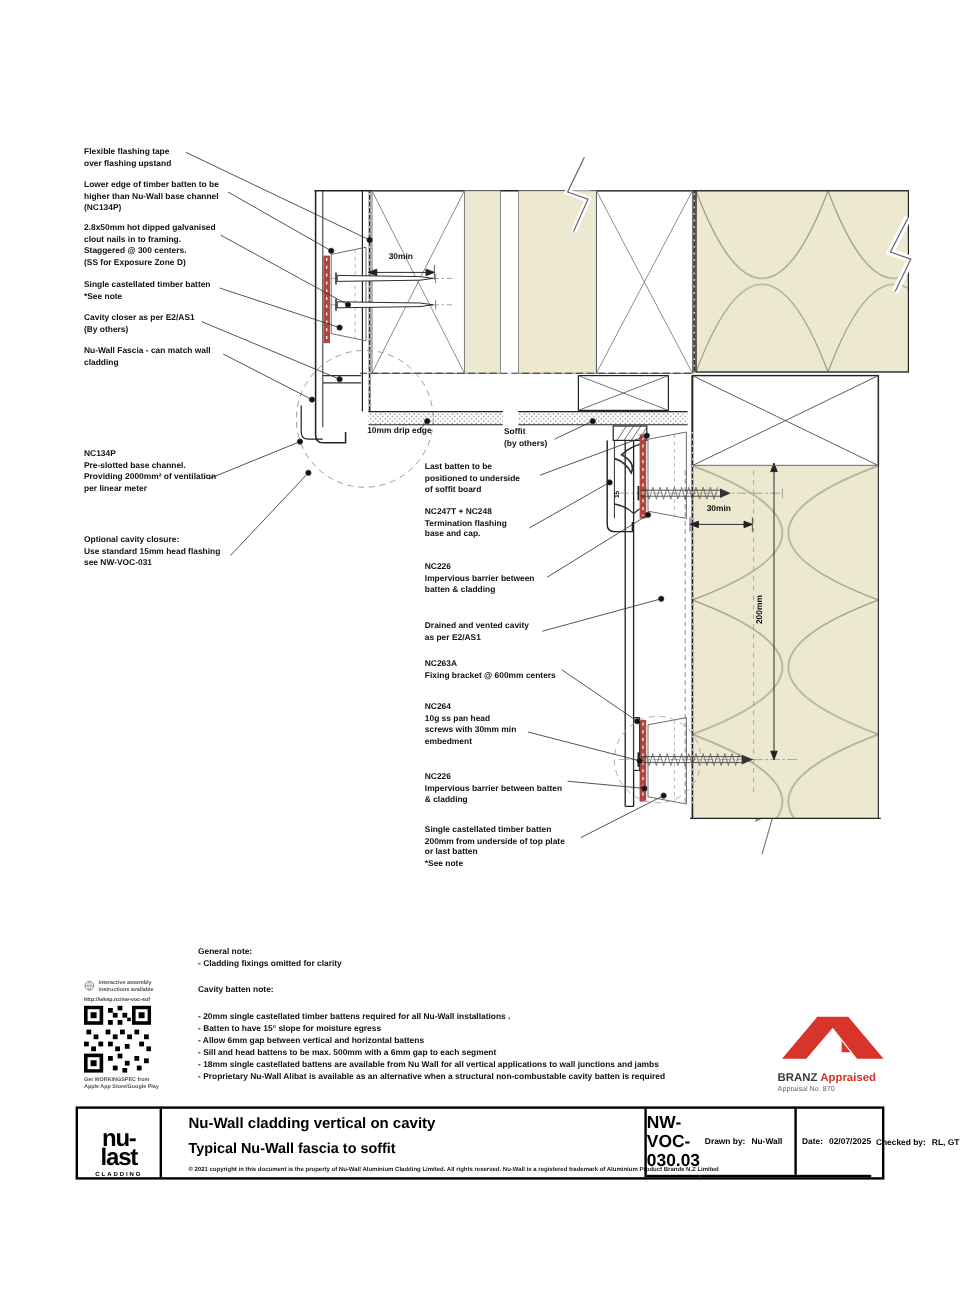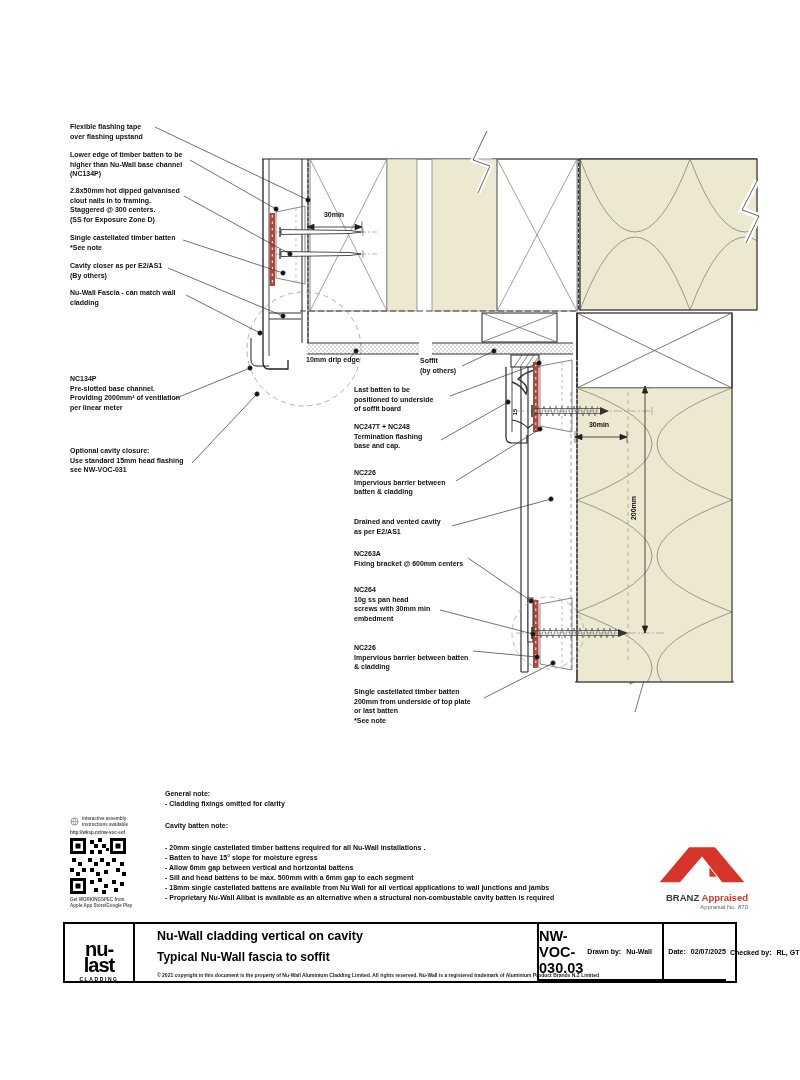--- a/index.html
+++ b/index.html
@@ -13,21 +13,21 @@
   .rot{transform:rotate(-90deg);transform-origin:left top;}
   .notes{position:absolute;left:165px;top:789px;width:500px;
          font:bold 7px/10px "Liberation Sans",sans-serif;color:#101010;}
   .notes .gap{margin-top:12px;}
   
   .qrblock{position:absolute;left:70px;top:816px;width:96px;font:bold 4.5px/5.5px "Liberation Sans",sans-serif;color:#555;}
   .qrtag{display:flex;align-items:center;gap:3px;}
   .qrurl{margin-top:3px;color:#444;}
   .qrcap{margin-top:2px;color:#555;white-space:pre-line;}
   
-  .branz{position:absolute;left:648px;top:840px;width:100px;text-align:right;}
+  .branz{position:absolute;left:648px;top:840px;width:100px;text-align:left;}
   .branz .t1{font:bold 9.5px "Liberation Sans",sans-serif;color:#3a3a3a;margin-top:2px;}
   .branz .t1 .red{color:#d7352a;}
   .branz .t2{font:6px "Liberation Sans",sans-serif;color:#666;margin-top:1px;}
   
   .tblock{position:absolute;left:63px;top:922px;width:674px;height:61px;border:2.5px solid #000;box-sizing:border-box;}
   .tb-logo{position:absolute;left:0;top:0;width:70px;height:100%;border-right:2px solid #000;box-sizing:border-box;text-align:center;}
   .tb-logo .l1{font:900 20px/15.5px "Liberation Sans",sans-serif;letter-spacing:-1px;color:#000;margin-top:18px;}
   .tb-logo .l2{font:900 20px/15.5px "Liberation Sans",sans-serif;letter-spacing:-1px;color:#000;}
   .tb-logo .lsub{font:bold 5px "Liberation Sans",sans-serif;letter-spacing:1.6px;color:#000;margin-top:3px;}
   .tb-mid{position:absolute;left:70px;top:0;width:482px;height:100%;}

